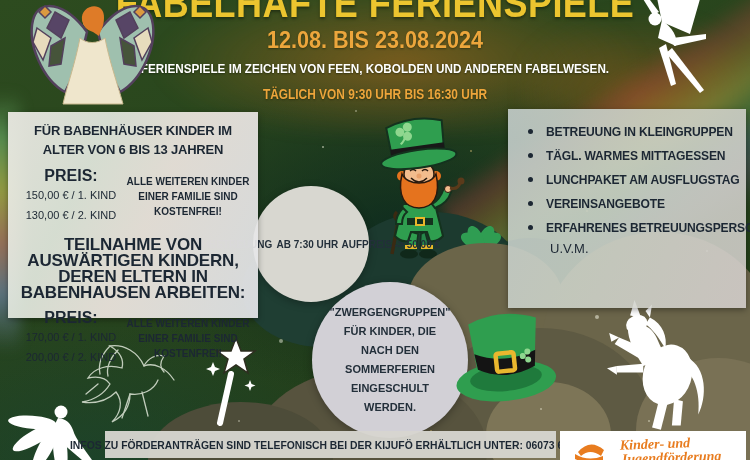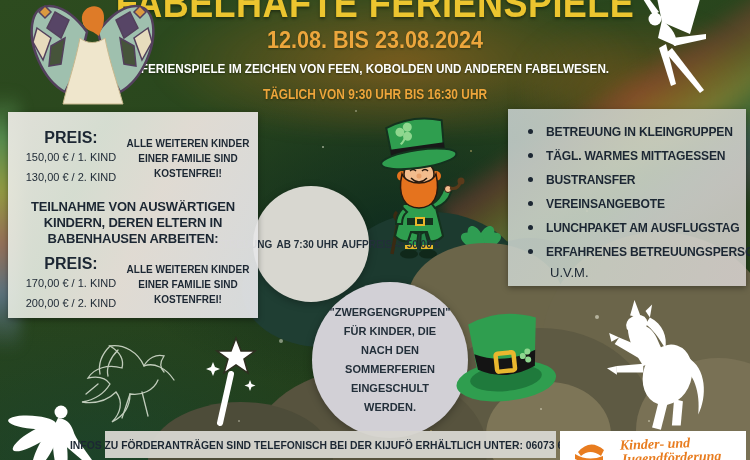--- a/index.html
+++ b/index.html
@@ -76,39 +76,39 @@
     color:#eda53b;white-space:nowrap;transform:scaleX(.85);
     text-shadow:0 1px 2px rgba(20,30,10,.5);}
 
   
   .left-panel{left:8px;top:112px;width:250px;height:206px;
     background:linear-gradient(115deg, rgba(234,232,226,.95) 0%, rgba(226,232,222,.93) 30%,
       rgba(238,230,224,.93) 55%, rgba(228,230,234,.93) 100%);
     color:#1c2733;padding:9px 8px 6px;box-shadow:0 2px 6px rgba(0,0,0,.35);}
   .lp-heading{font-weight:bold;font-size:13px;line-height:19px;text-align:center;
     letter-spacing:-.2px;}
-  .lp-heading.small{font-size:13px;line-height:16px;margin-top:12px;}
+  .lp-heading.small{font-size:17px;line-height:16px;margin-top:12px;}
   .lp-row{display:flex;align-items:center;margin-top:8px;}
   .lp-prices{width:47%;text-align:center;}
   .lp-preis{font-weight:bold;font-size:16px;}
   .lp-price{font-weight:normal;font-size:11px;line-height:20px;white-space:nowrap;}
   .lp-note{width:53%;text-align:center;font-weight:bold;font-size:10px;line-height:15px;}
 
   
   .bubble{border-radius:50%;display:flex;align-items:center;
     justify-content:center;text-align:center;color:#232f3a;font-weight:bold;
     box-shadow:0 2px 8px rgba(0,0,0,.3);}
   .bubble-early{left:253px;top:186px;width:116px;height:116px;background:#d8d7d0;
     font-size:10.5px;line-height:18px;}
   .bubble-early span{white-space:nowrap;transform:scaleX(.95);}
   .bubble-dwarf{left:312px;top:282px;width:156px;height:156px;background:#d2d0d6;
     font-size:11px;line-height:19px;padding:16px;}
 
   
-  .right-panel{left:508px;top:109px;width:238px;height:177px;
+  .right-panel{left:508px;top:109px;width:238px;height:199px;
     background:linear-gradient(115deg, rgba(196,206,204,.9) 0%, rgba(206,212,202,.88) 45%,
       rgba(214,208,206,.88) 100%);
     color:#1c2733;padding:10px 0 0 14px;box-shadow:0 2px 6px rgba(0,0,0,.35);}
   .right-panel ul{list-style:none;margin:0;padding:0;}
   .right-panel li{display:flex;align-items:center;height:24px;}
   .dot{width:5px;height:5px;border-radius:50%;background:#1c2733;margin:0 13px 0 6px;flex:0 0 auto;}
   .feat-label{font-weight:bold;font-size:13px;white-space:nowrap;display:inline-block;
     transform:scaleX(.93);transform-origin:left center;letter-spacing:-.2px;}
   .uvm{font-weight:normal;font-size:13px;margin:2px 0 0 28px;}
 
@@ -264,20 +264,21 @@
         <circle cx="43" cy="27" r="6.5"></circle>
         <polygon points="41,23 28,2 32,0 47,20"></polygon>
         <polygon points="60,46 94,42 94,47 62,54"></polygon>
         <polygon points="54,52 64,92 59,94 47,56"></polygon>
         <polygon points="60,56 92,98 88,101 54,61"></polygon>
       </g>
     </svg>
   </div>
 
   <div class="abs left-panel z7">
+    <div class="lp-heading">FÜR BABENHÄUSER KINDER IM ALTER VON 6 BIS 13 JAHREN</div>
     <div class="lp-row">
       <div class="lp-prices">
         <div class="lp-preis">PREIS:</div>
         <div class="lp-price">150,00 € / 1. KIND</div>
         <div class="lp-price">130,00 € / 2. KIND</div>
       </div>
       <div class="lp-note">ALLE WEITEREN KINDER EINER FAMILIE SIND KOSTENFREI!</div>
     </div>
     <div class="lp-heading small">TEILNAHME VON AUSWÄRTIGEN KINDERN, DEREN ELTERN IN BABENHAUSEN ARBEITEN:</div>
     <div class="lp-row">
@@ -304,29 +305,25 @@
       <li>
           <span class="dot"></span>
           <span class="feat-label">BETREUUNG IN KLEINGRUPPEN</span>
         </li>
       <li>
           <span class="dot"></span>
           <span class="feat-label">TÄGL. WARMES MITTAGESSEN</span>
         </li>
       <li>
           <span class="dot"></span>
-          <span class="feat-label">BUSTRANSFER</span>
+          <span class="feat-label">LUNCHPAKET AM AUSFLUGSTAG</span>
         </li>
       <li>
           <span class="dot"></span>
           <span class="feat-label">VEREINSANGEBOTE</span>
-        </li>
-      <li>
-          <span class="dot"></span>
-          <span class="feat-label">LUNCHPAKET AM AUSFLUGSTAG</span>
         </li>
       <li>
           <span class="dot"></span>
           <span class="feat-label">ERFAHRENES BETREUUNGSPERSONAL</span>
         </li>
     </ul>
     <div class="uvm">U.V.M.</div>
   </div>
 
   <div class="abs tophat z6">

